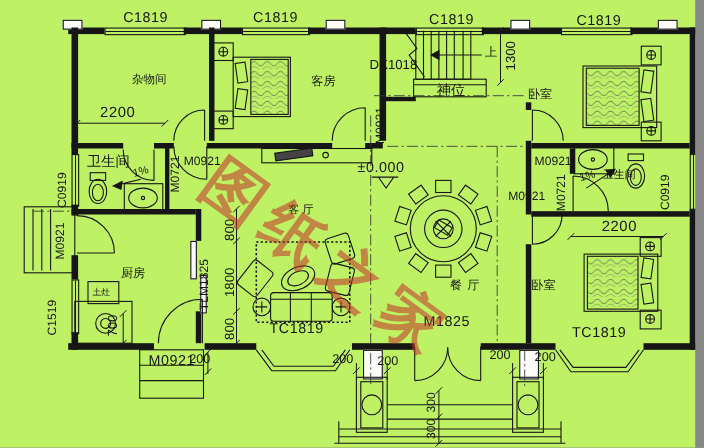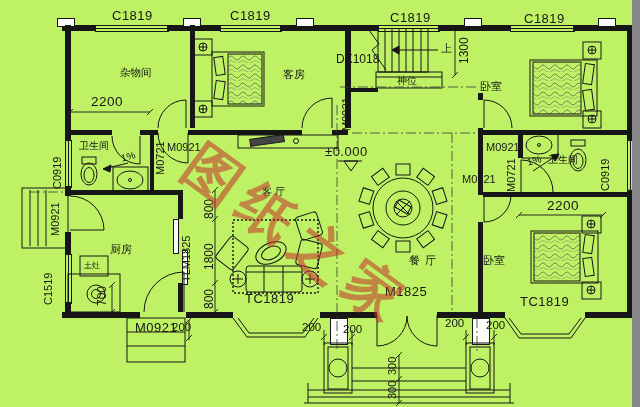--- a/index.html
+++ b/index.html
@@ -9,21 +9,21 @@
   .w{position:absolute;background:#161616;}
   .nub{position:absolute;border:1px solid #161616;background:#fbfbfa;}
   .winh{position:absolute;border:1px solid #161616;background:
         linear-gradient(to bottom,transparent 0 2px,#161616 2px 3px,transparent 3px 100%);}
   .winv{position:absolute;border:1px solid #161616;background:
         linear-gradient(to right,transparent 0 2px,#161616 2px 3px,transparent 3px 100%);}
   .slide{position:absolute;border:1px solid #161616;background:#fbfbfa;}
   .lbl{position:absolute;font-size:11px;line-height:1;white-space:nowrap;color:#161616;}
   .v{transform:rotate(-90deg);transform-origin:0 0;}
   .dim{font-size:13px;letter-spacing:.5px;}
-  .sm{font-size:10px;}
+  .sm{font-size:13px;font-family:Liberation Mono, monospace;}
   .wm{position:absolute;left:212px;top:128px;transform:rotate(36deg);transform-origin:0 0;
       font-size:56px;font-weight:bold;letter-spacing:10px;color:rgba(197,45,42,.55);
       white-space:nowrap;z-index:30;}
 </style>
 </head>
 <body>
 
 <div id="plan">
 
   <div class="w" style="left:62px;top:25px;width:33px;height:6px"></div>

